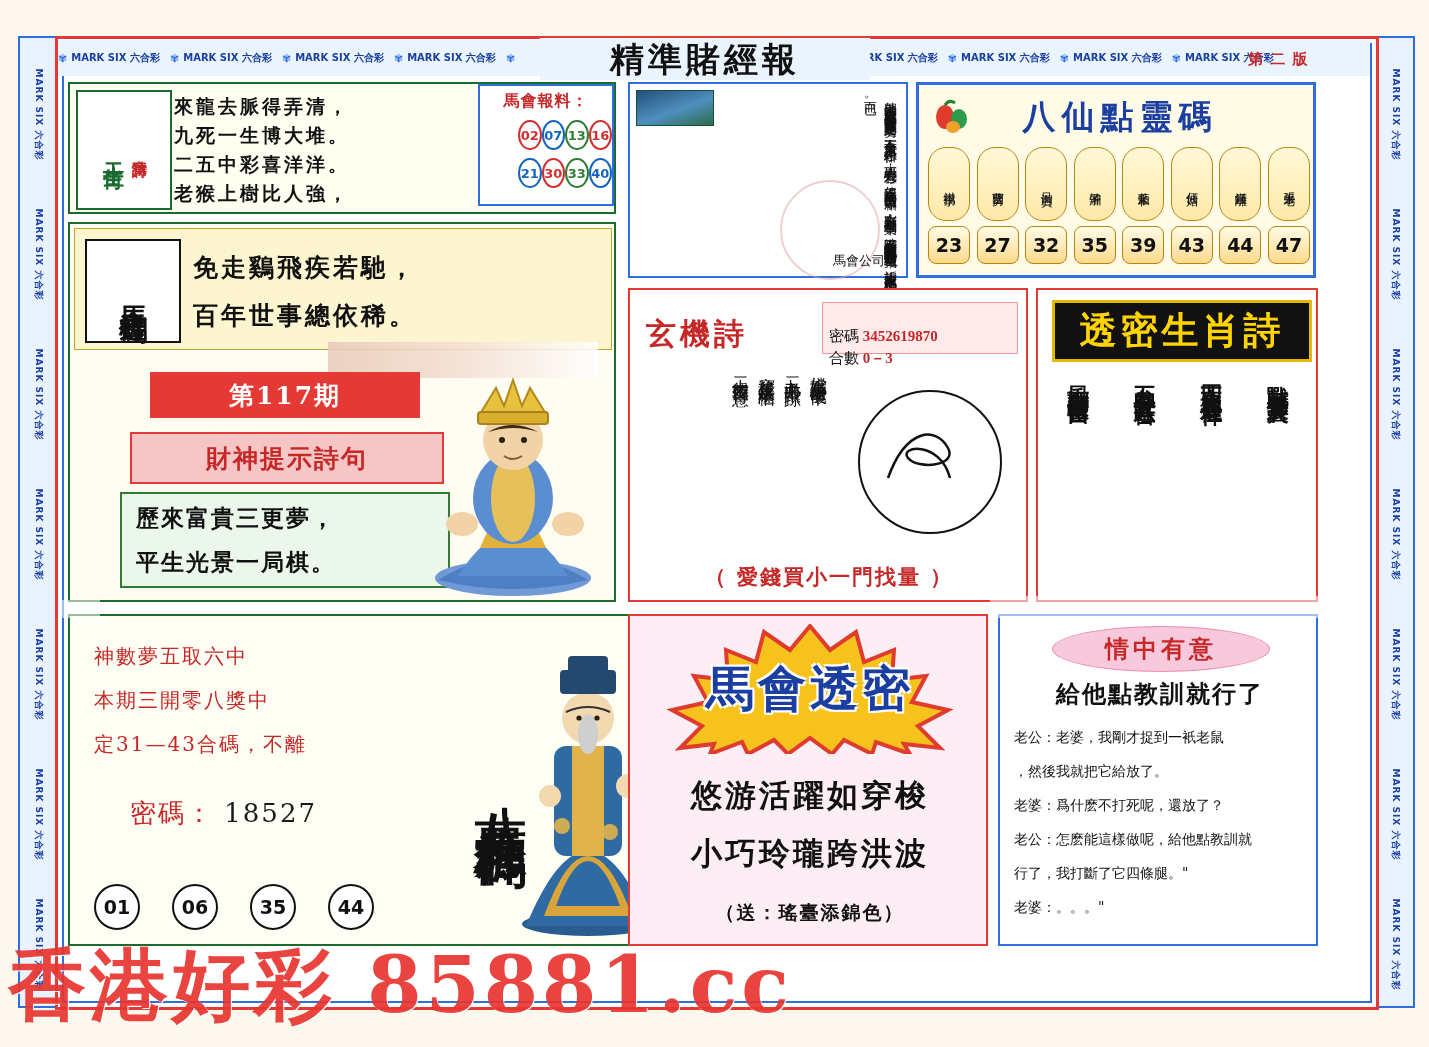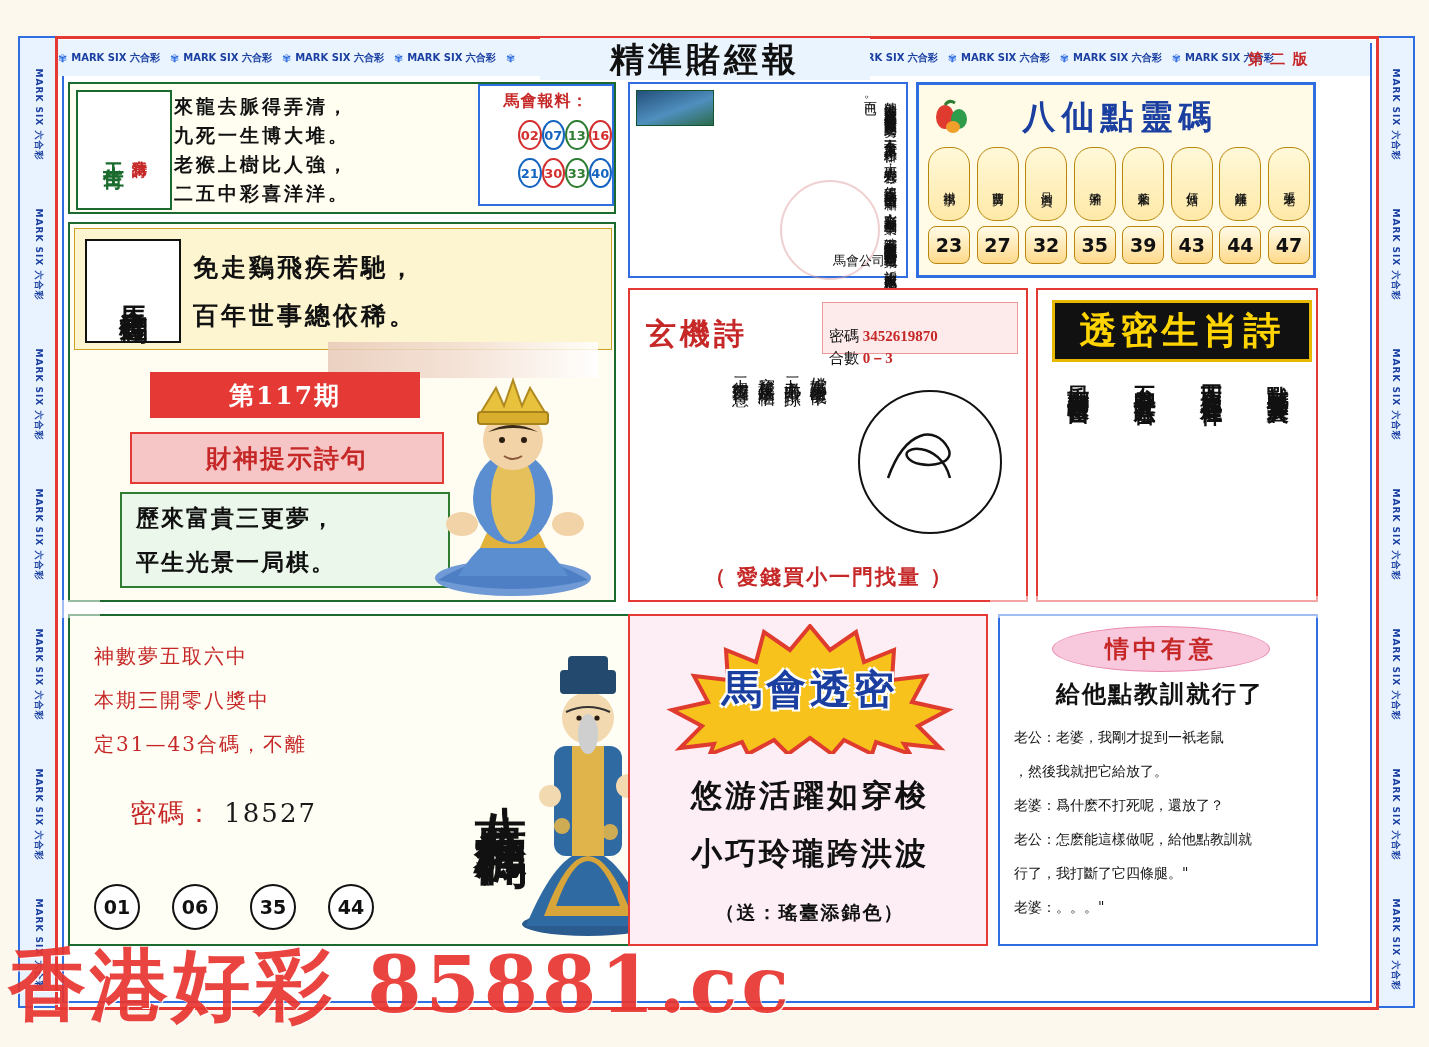--- a/index.html
+++ b/index.html
@@ -285,21 +285,21 @@
   }
   .sage-fig{position:absolute;right:8px;top:10px;width:180px;height:312px;}
 
   
   #p-tm2{left:628px;top:614px;width:360px;height:332px;border:2px solid #e53935;background:#fdeef5;}
   .burst-wrap{position:absolute;left:10px;top:8px;width:340px;height:130px;}
   .burst-text{
     position:absolute;left:0;top:0;width:340px;height:130px;
     display:flex;align-items:center;justify-content:center;
     font-family:"DejaVu Serif","Liberation Serif",serif;
-    font-size:40px;font-weight:bold;color:#1a3fa0;letter-spacing:4px;
+    font-size:48px;font-weight:bold;color:#1a3fa0;letter-spacing:4px;
     text-shadow:2px 2px 0 #fff,-2px -2px 0 #fff,2px -2px 0 #fff,-2px 2px 0 #fff;
   }
   .tm2-poem{
     position:absolute;left:10px;top:150px;width:340px;
     text-align:center;
     font-family:"DejaVu Serif","Liberation Serif",serif;
     font-size:31px;font-weight:bold;color:#111;letter-spacing:3px;line-height:58px;
   }
   .tm2-send{
     position:absolute;left:10px;bottom:18px;width:340px;text-align:center;
@@ -400,22 +400,22 @@
   <div class="edition">第 二 版</div>
 
   <div class="panel" id="p-zodiac">
     <div class="zodiac-badge">
       <span class="c1">十二生肖</span>
       <span class="c2">竟猜詩</span>
     </div>
     <div class="poem4">
       <div>來龍去脈得弄清，</div>
       <div>九死一生博大堆。</div>
+      <div>二五中彩喜洋洋。</div>
       <div>老猴上樹比人強，</div>
-      <div>二五中彩喜洋洋。</div>
     </div>
     <div class="horse-report">
       <div class="hr-title">馬會報料：</div>
       <div class="ball-row">
         <div class="ball b-red">02</div>
         <div class="ball b-blue">07</div>
         <div class="ball b-green">13</div>
         <div class="ball b-red">16</div>
       </div>
       <div class="ball-row">

